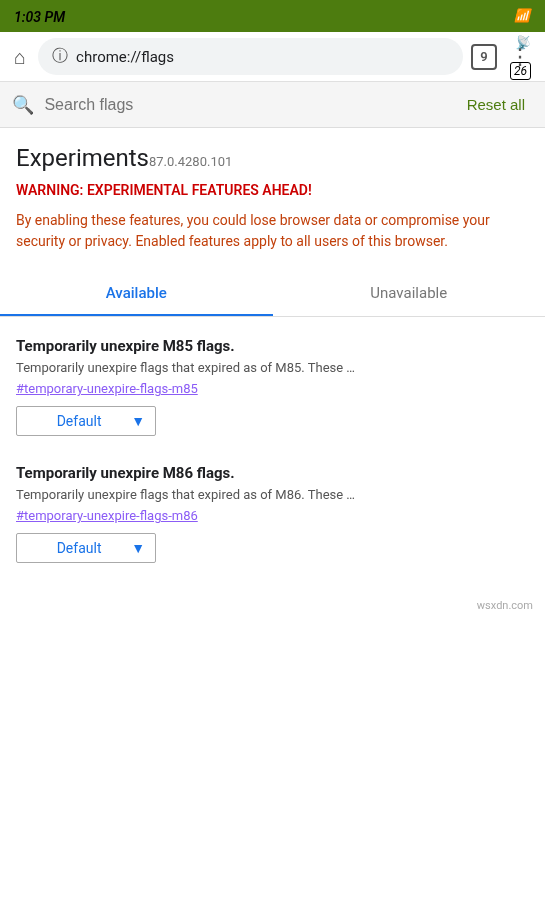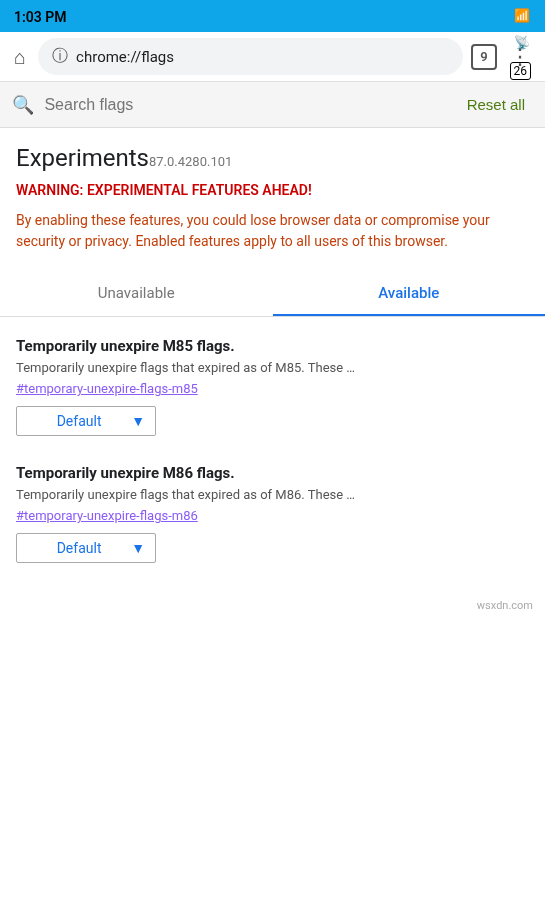--- a/index.html
+++ b/index.html
@@ -7,26 +7,27 @@
     body {
       width: 545px;
       min-height: 903px;
       font-family: 'Roboto', Arial, sans-serif;
       background: #fff;
       overflow-x: hidden;
     }
 
     
     .status-bar {
-      background: #0ea5e9;
+      background: #4d7c0f;
       display: flex;
       justify-content: space-between;
       align-items: center;
       padding: 6px 14px 4px 14px;
       height: 32px;
+      font-style: italic;
     }
     .status-time {
       font-size: 14px;
       font-weight: 600;
       color: #000;
     }
     .status-right {
       display: flex;
       align-items: flex-end;
       gap: 12px;
@@ -270,25 +271,25 @@
 
 <div class="main-content">
   <div class="experiments-header">
     <span class="experiments-title">Experiments</span>
     <span class="version-text">87.0.4280.101</span>
   </div>
   <div class="warning-text">WARNING: EXPERIMENTAL FEATURES AHEAD!</div>
   <div class="description-text">By enabling these features, you could lose browser data or compromise your security or privacy. Enabled features apply to all users of this browser.</div>
 
   <div class="tabs-row">
+    <div class="tab tab-available">
+      <span>Available</span>
+    </div>
     <div class="tab tab-unavailable">
       <span>Unavailable</span>
-    </div>
-    <div class="tab tab-available">
-      <span>Available</span>
     </div>
   </div>
 
   <div class="flag-list">
 
     <div class="flag-item">
       <div class="flag-title">Temporarily unexpire M85 flags.</div>
       <div class="flag-desc">Temporarily unexpire flags that expired as of M85. These …</div>
       <a class="flag-link" href="#">#temporary-unexpire-flags-m85</a>
       <div class="flag-dropdown">

